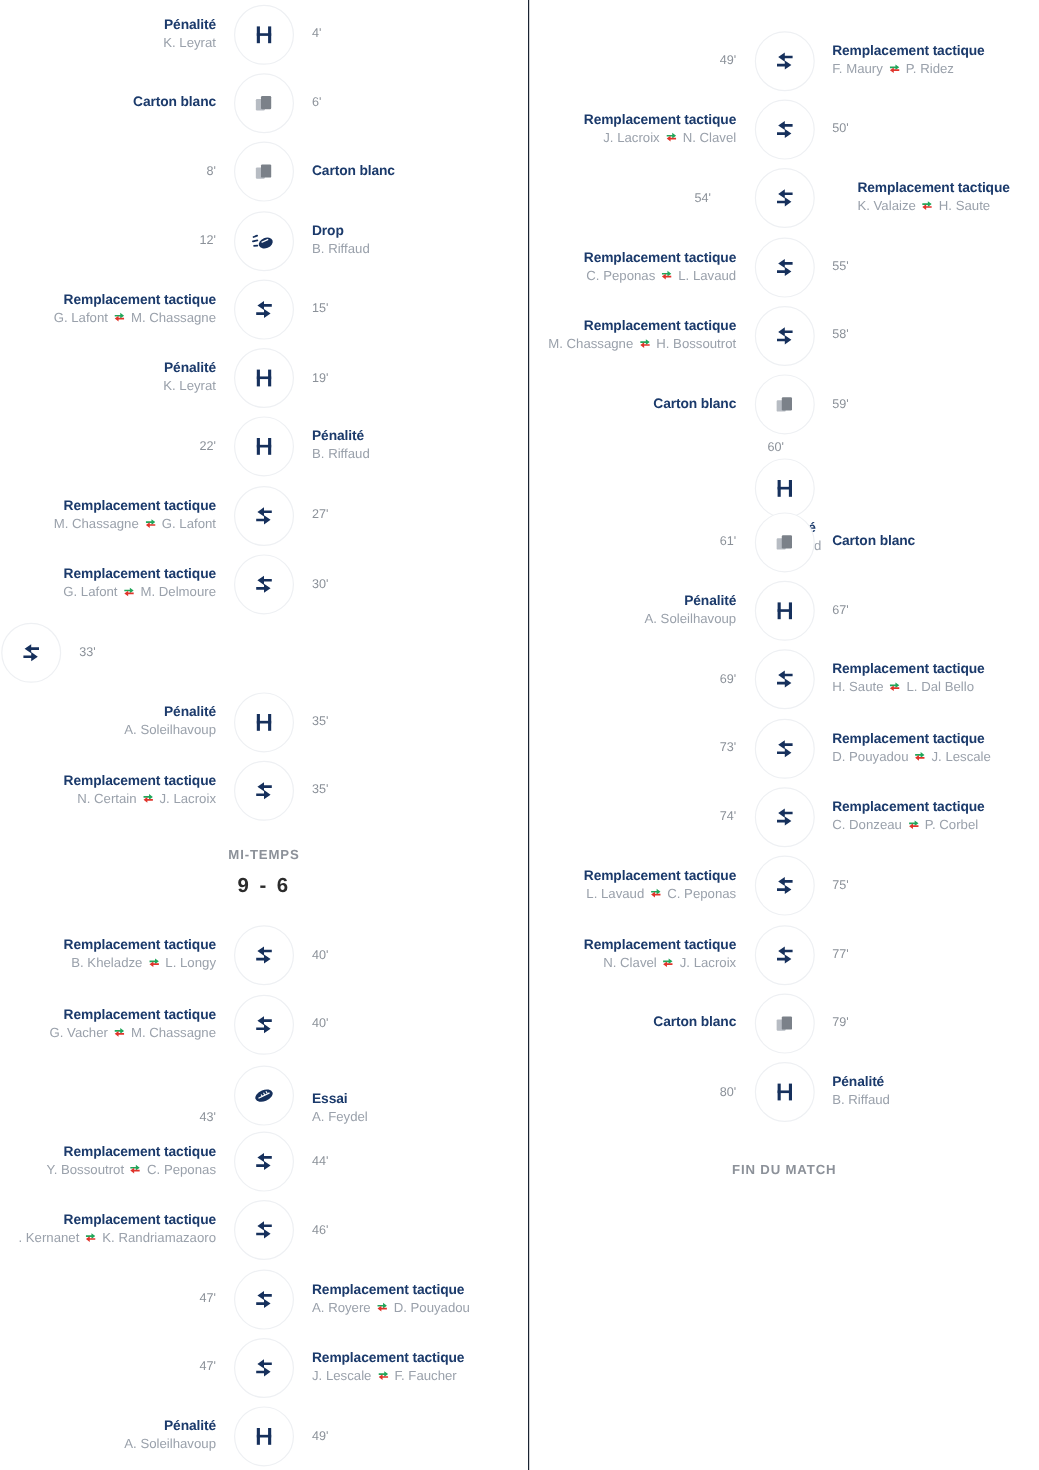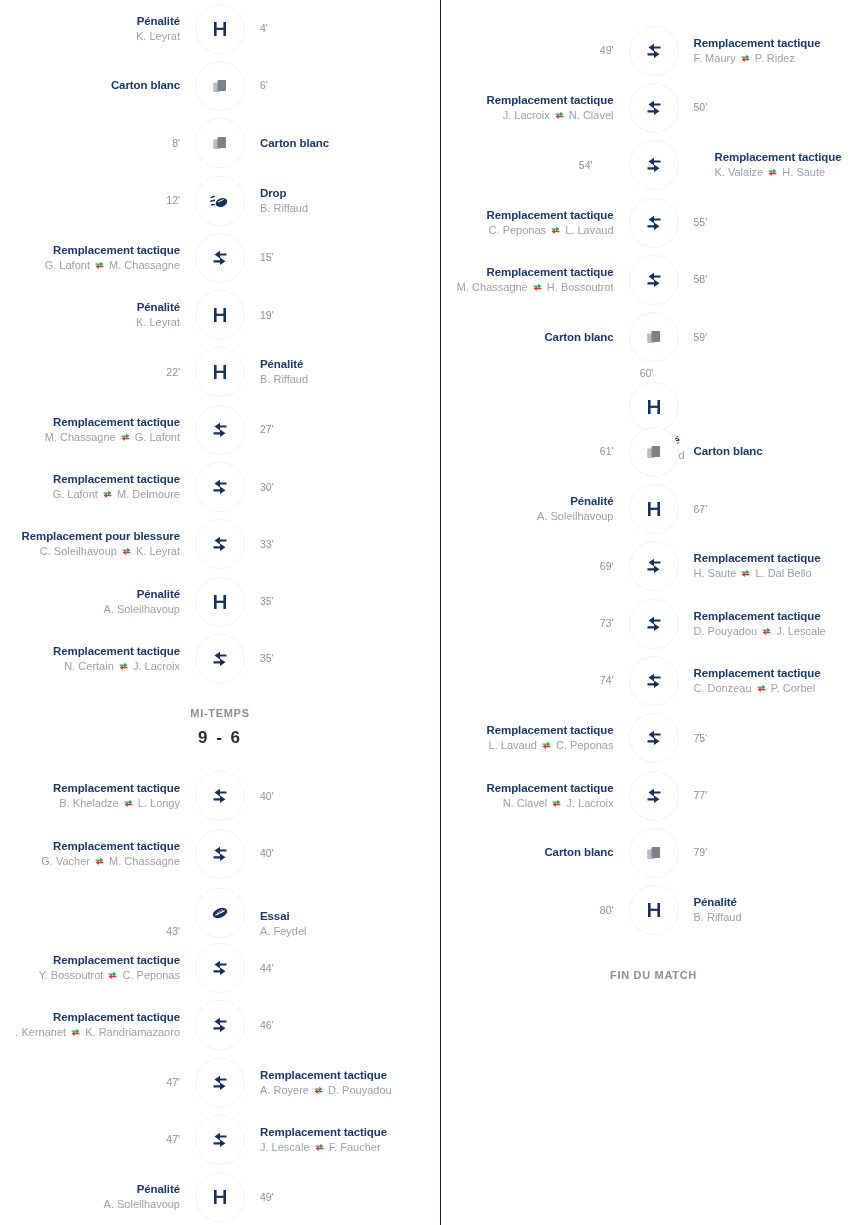--- a/index.html
+++ b/index.html
@@ -305,29 +305,20 @@
               <path d="M3.5 12.2 L10 12.2 L10 9.4 L15.5 13.2 L10 17 L10 14.4 L3.5 14.4 Z" fill="#16305c"></path>
               <path d="M16.5 7.6 L10 7.6 L10 10.4 L4.5 6.6 L10 2.8 L10 5.4 L16.5 5.4 Z" fill="#16305c"></path>
             </svg>
           </div>
         </div>
         <div class="side away">
           <div class="ev-minute">30'</div>
         </div>
       </div>
       <div class="event-row" style="height: 57.3px;">
-        <div class="side home">
-          <div>
-            <div class="ev-title">Remplacement pour blessure</div>
-            <div class="ev-sub"><span>C. Soleilhavoup </span><span class="swap-glyph"><svg width="9" height="9" viewBox="0 0 9 9">
-                  <path d="M0.6 2.4 L5.2 2.4 L5.2 0.7 L8.4 3.1 L5.2 5.4 L5.2 3.8 L0.6 3.8 Z" fill="#21a65a"></path>
-                  <path d="M8.4 6.2 L3.8 6.2 L3.8 7.9 L0.6 5.5 L3.8 3.2 L3.8 4.8 L8.4 4.8 Z" fill="#e0342b"></path>
-                </svg></span><span> K. Leyrat</span></div>
-          </div>
-        </div>
         <div class="icon-cell">
           <div class="icon-circle">
             <svg width="20" height="20" viewBox="0 0 20 20">
               <path d="M3.5 12.2 L10 12.2 L10 9.4 L15.5 13.2 L10 17 L10 14.4 L3.5 14.4 Z" fill="#16305c"></path>
               <path d="M16.5 7.6 L10 7.6 L10 10.4 L4.5 6.6 L10 2.8 L10 5.4 L16.5 5.4 Z" fill="#16305c"></path>
             </svg>
           </div>
         </div>
         <div class="side away">
           <div class="ev-minute">33'</div>

